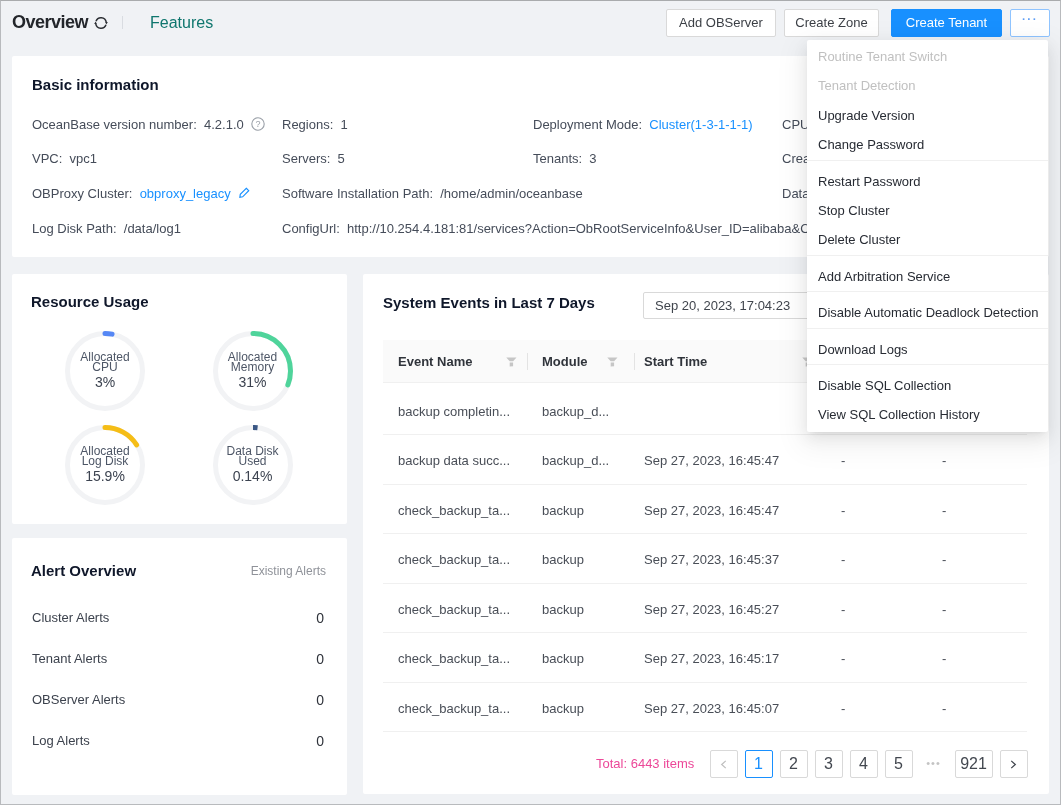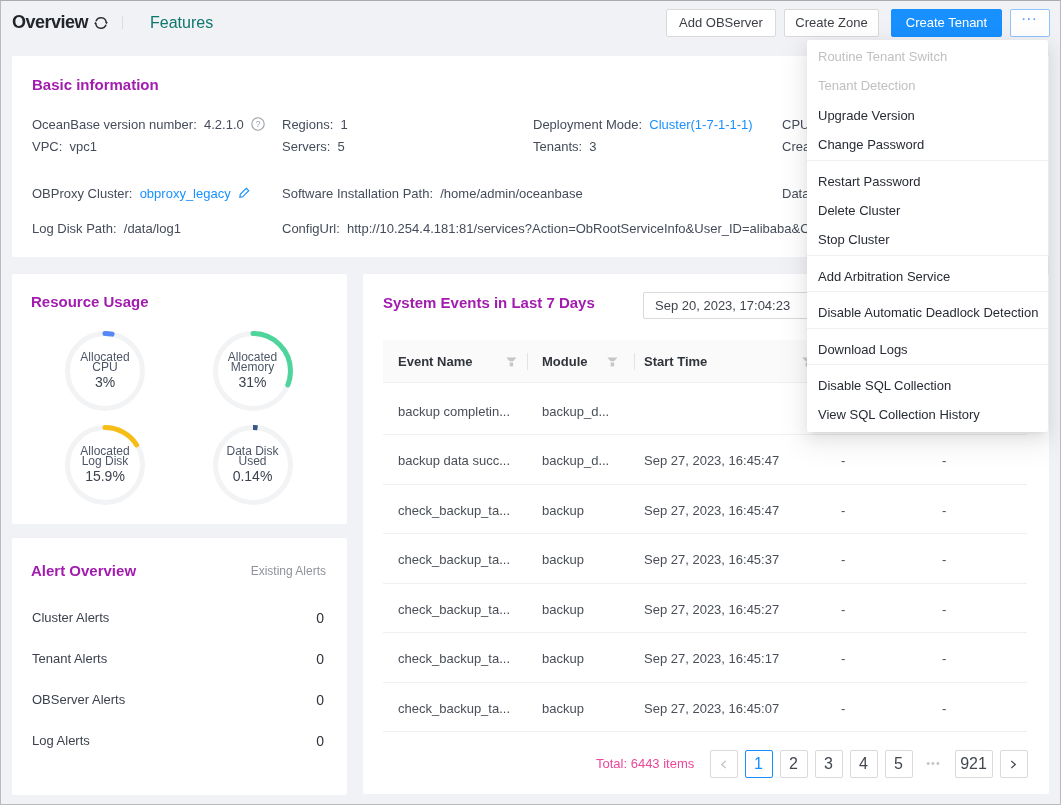--- a/index.html
+++ b/index.html
@@ -7,21 +7,21 @@
 body {
   position:relative;
   font-family:"Liberation Sans", sans-serif;
   background:#f0f2f5;
   color:#434a54;
   overflow:hidden;
 }
 .frame { position:absolute; inset:0; border:1px solid #b8babd; border-top-color:#a9abad; z-index:99; pointer-events:none; }
 .abs { position:absolute; }
 .card { position:absolute; background:#fff; border-radius:2px; }
-.ctitle { position:absolute; font-size:15px; font-weight:bold; color:#a21caf; line-height:20px; }
+.ctitle { position:absolute; font-size:15px; font-weight:bold; color:#0f172a; line-height:20px; }
 .lbl { white-space:nowrap; font-size:13px; color:#454c59; line-height:20px; }
 .blue { color:#1890ff; }
 
 .pgtitle { position:absolute; left:12px; top:12px; font-size:18px; font-weight:bold; color:#23262b; line-height:20px; letter-spacing:-0.5px; }
 .hsep { position:absolute; left:122px; top:16px; width:1px; height:13px; background:#d9dce1; }
 .feat { position:absolute; left:150px; top:16px; font-size:16px; color:#0f766e; line-height:13px; }
 
 .btn { position:absolute; top:9px; height:28px; background:#fff; border:1px solid #d9d9d9; border-radius:2px;
   font-size:13px; color:#3b3f45; text-align:center; line-height:26px; }
 .btn.primary { background:#1890ff; border-color:#1890ff; color:#fff; }
@@ -89,24 +89,24 @@
 
 <div class="card" id="basic">
   <div class="ctitle" style="left:20px;top:19px;">Basic information</div>
   <div class="birow" style="top:59px;">
     <span class="bc1 lbl">OceanBase version number:&nbsp; 4.2.1.0&nbsp;
       <svg width="14" height="14" viewBox="0 0 14 14" style="vertical-align:-2px">
           <circle cx="7" cy="7" r="6.2" fill="none" stroke="#9aa0a8" stroke-width="1.1"></circle>
           <text x="7" y="10" font-size="9" fill="#9aa0a8" text-anchor="middle">?</text>
         </svg></span>
     <span class="bc2 lbl">Regions:&nbsp; 1</span>
-    <span class="bc3 lbl">Deployment Mode:&nbsp; <span class="blue">Cluster(1-7-1-1-1)</span></span>
+    <span class="bc3 lbl">Deployment Mode:&nbsp; <span class="blue">Cluster(1-3-1-1-1)</span></span>
     <span class="bc4 lbl">CPU Architecture:&nbsp; x86_64</span>
   </div>
-  <div class="birow" style="top:81px;">
+  <div class="birow" style="top:93px;">
     <span class="bc1 lbl">VPC:&nbsp; vpc1</span>
     <span class="bc2 lbl">Servers:&nbsp; 5</span>
     <span class="bc3 lbl">Tenants:&nbsp; 3</span>
     <span class="bc4 lbl">Created At:&nbsp; Sep 19, 2023</span>
   </div>
   <div class="birow" style="top:128px;">
     <span class="bc1 lbl">OBProxy Cluster:&nbsp; <span class="blue">obproxy_legacy</span>&nbsp;
       <svg width="13" height="13" viewBox="0 0 24 24" style="vertical-align:-1px" fill="none" stroke="#1890ff" stroke-width="2.1">
           <path d="M15.3 4.2l4.5 4.5L8.6 19.9l-5.2 1 .8-5.5L15.3 4.2z"></path>
         </svg></span>
@@ -247,22 +247,22 @@
       </svg></div>
 </div>
 
 <div class="menu">
   <div class="mi dis">Routine Tenant Switch</div>
   <div class="mi dis">Tenant Detection</div>
   <div class="mi">Upgrade Version</div>
   <div class="mi">Change Password</div>
   <div class="mdiv"></div>
   <div class="mi">Restart Password</div>
+  <div class="mi">Stop Cluster</div>
   <div class="mi">Delete Cluster</div>
-  <div class="mi">Stop Cluster</div>
   <div class="mdiv"></div>
   <div class="mi">Add Arbitration Service</div>
   <div class="mdiv"></div>
   <div class="mi">Disable Automatic Deadlock Detection</div>
   <div class="mdiv"></div>
   <div class="mi">Download Logs</div>
   <div class="mdiv"></div>
   <div class="mi">Disable SQL Collection</div>
   <div class="mi">View SQL Collection History</div>
 </div>

